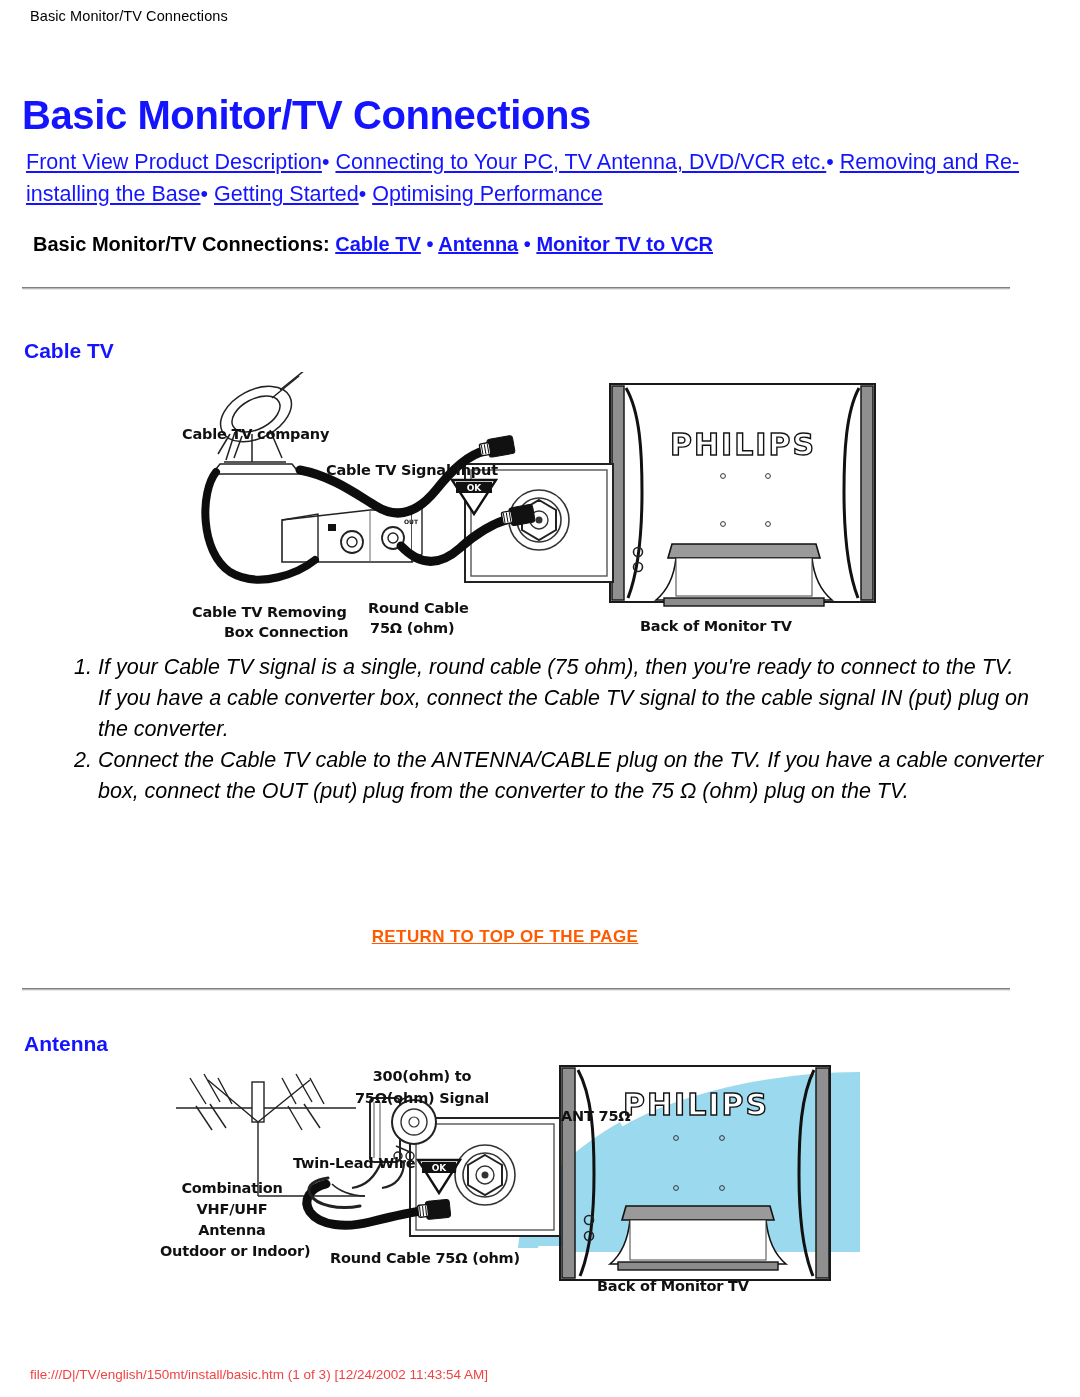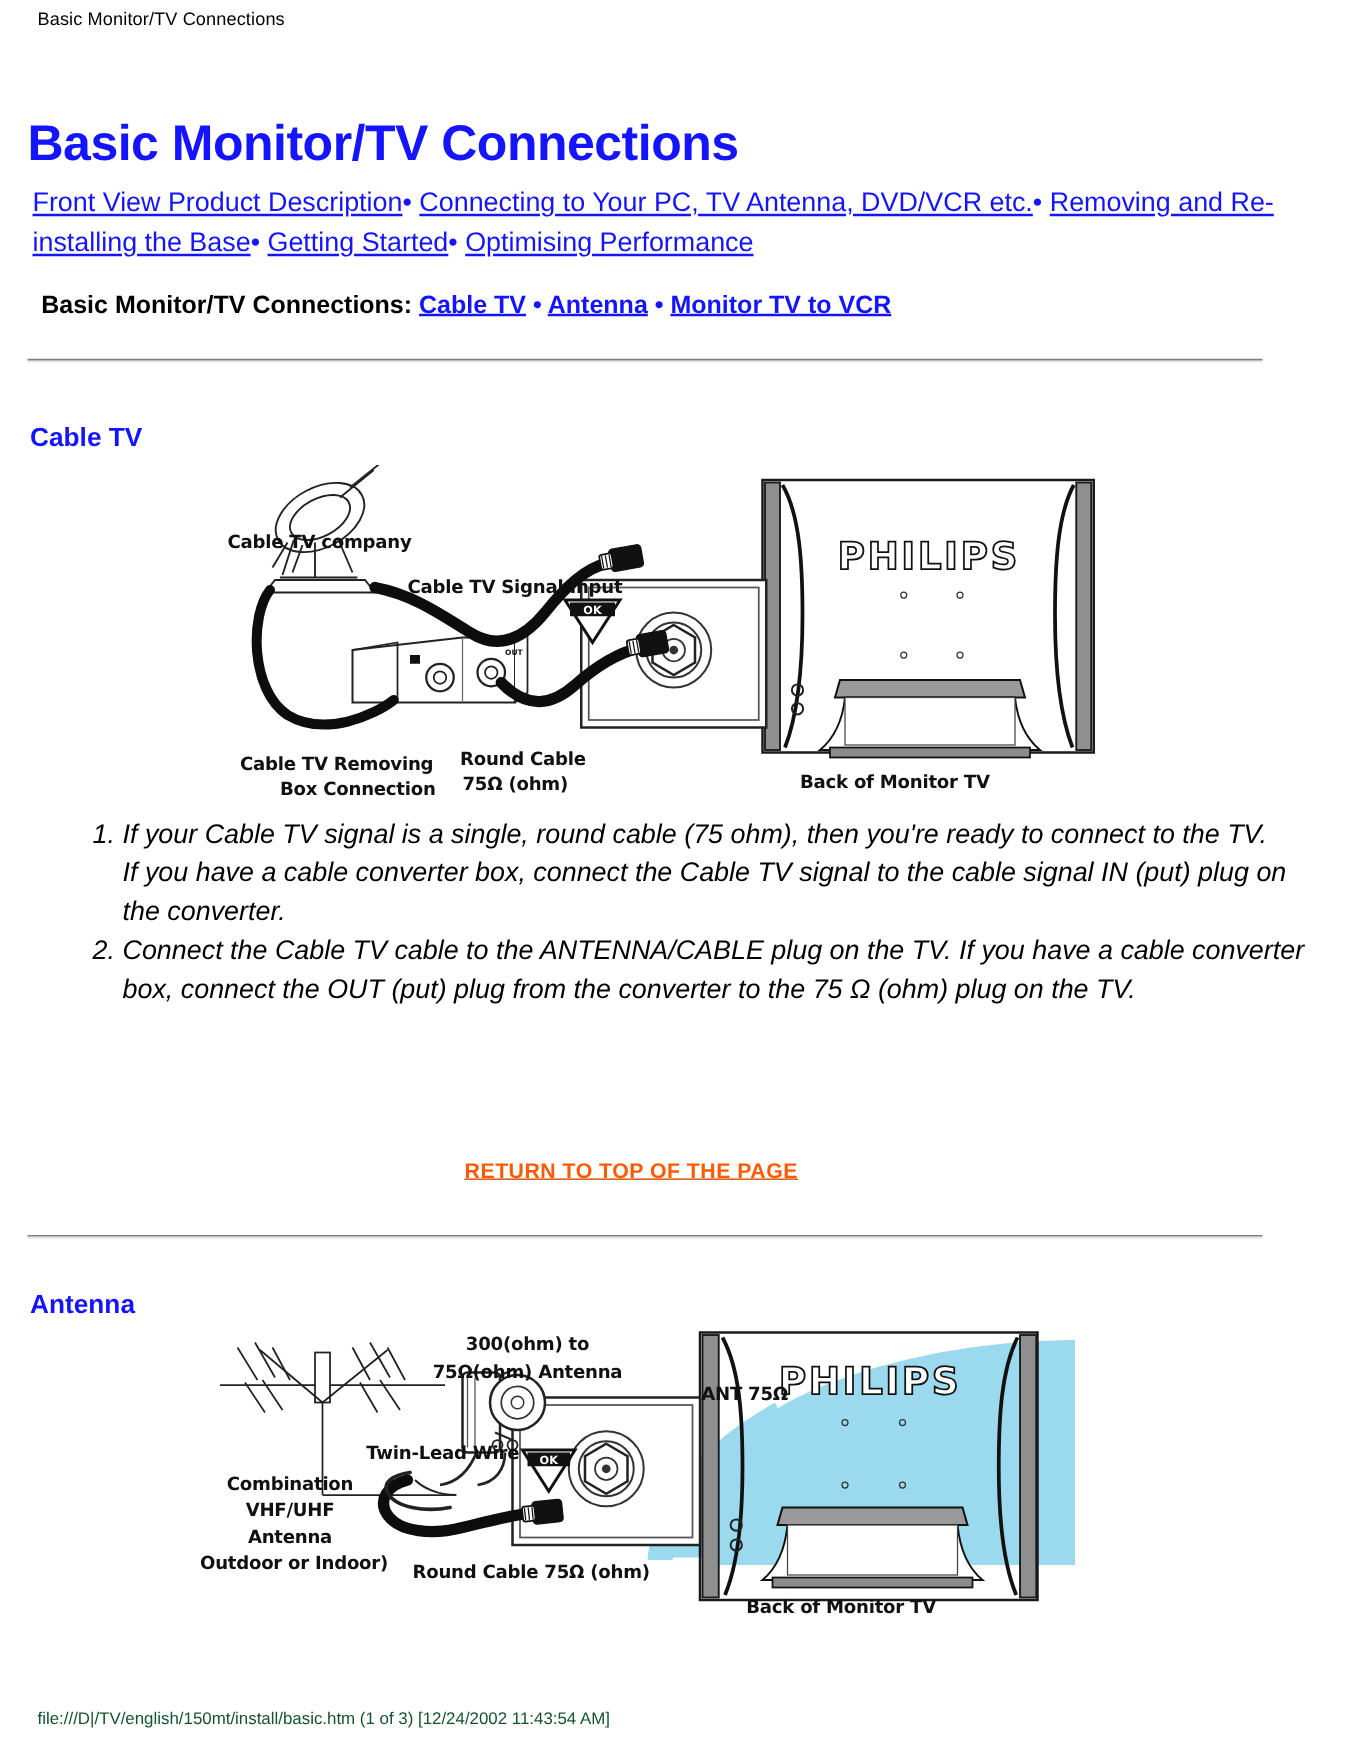--- a/index.html
+++ b/index.html
@@ -131,34 +131,33 @@
   
   .return-top {
     position: absolute;
     top: 927px;
     left: 0;
     width: 1010px;
     text-align: center;
     font-size: 17px;
     font-weight: bold;
     letter-spacing: 0.4px;
-    text-decoration: underline;
   }
   .return-top a {
     color: #ff5a00;
     text-decoration: underline;
   }
 
   
   .footer {
     position: absolute;
     left: 30px;
     top: 1367px;
     font-size: 13.5px;
-    color: #14532d;
+    color: #ef4444;
   }
 
   
   .diagram {
     position: absolute;
     overflow: hidden;
   }
   #diagram-cable {
     left: 160px;
     top: 372px;
@@ -418,21 +417,21 @@
     </g>
 
     <g transform="translate(258,100)">
       <polygon points="0,0 42,0 21,33" fill="#ffffff" stroke="#111" stroke-width="2.4"></polygon>
       <rect x="4" y="2" width="34" height="11" fill="#111"></rect>
       <text x="21" y="11.4" text-anchor="middle" font-family="DejaVu Sans, sans-serif" font-size="9" font-weight="bold" fill="#ffffff">OK</text>
     </g>
   </svg>
 
   <div class="dg-label c" style="left:262px; top:8px;">300(ohm) to</div>
-  <div class="dg-label c" style="left:262px; top:30px;">75Ω(ohm) Antenna</div>
+  <div class="dg-label c" style="left:262px; top:30px;">75Ω(ohm) Signal</div>
 
   <div class="dg-label" style="left:133px; top:95px;">Twin-Lead Wire</div>
 
   <div class="dg-label c" style="left:72px; top:120px;">Combination</div>
   <div class="dg-label c" style="left:72px; top:141px;">VHF/UHF</div>
   <div class="dg-label c" style="left:72px; top:162px;">Antenna</div>
   <div class="dg-label c" style="left:72px; top:183px;">(Outdoor or Indoor)</div>
 
   <div class="dg-label" style="left:170px; top:190px;">Round Cable 75Ω (ohm)</div>
 

